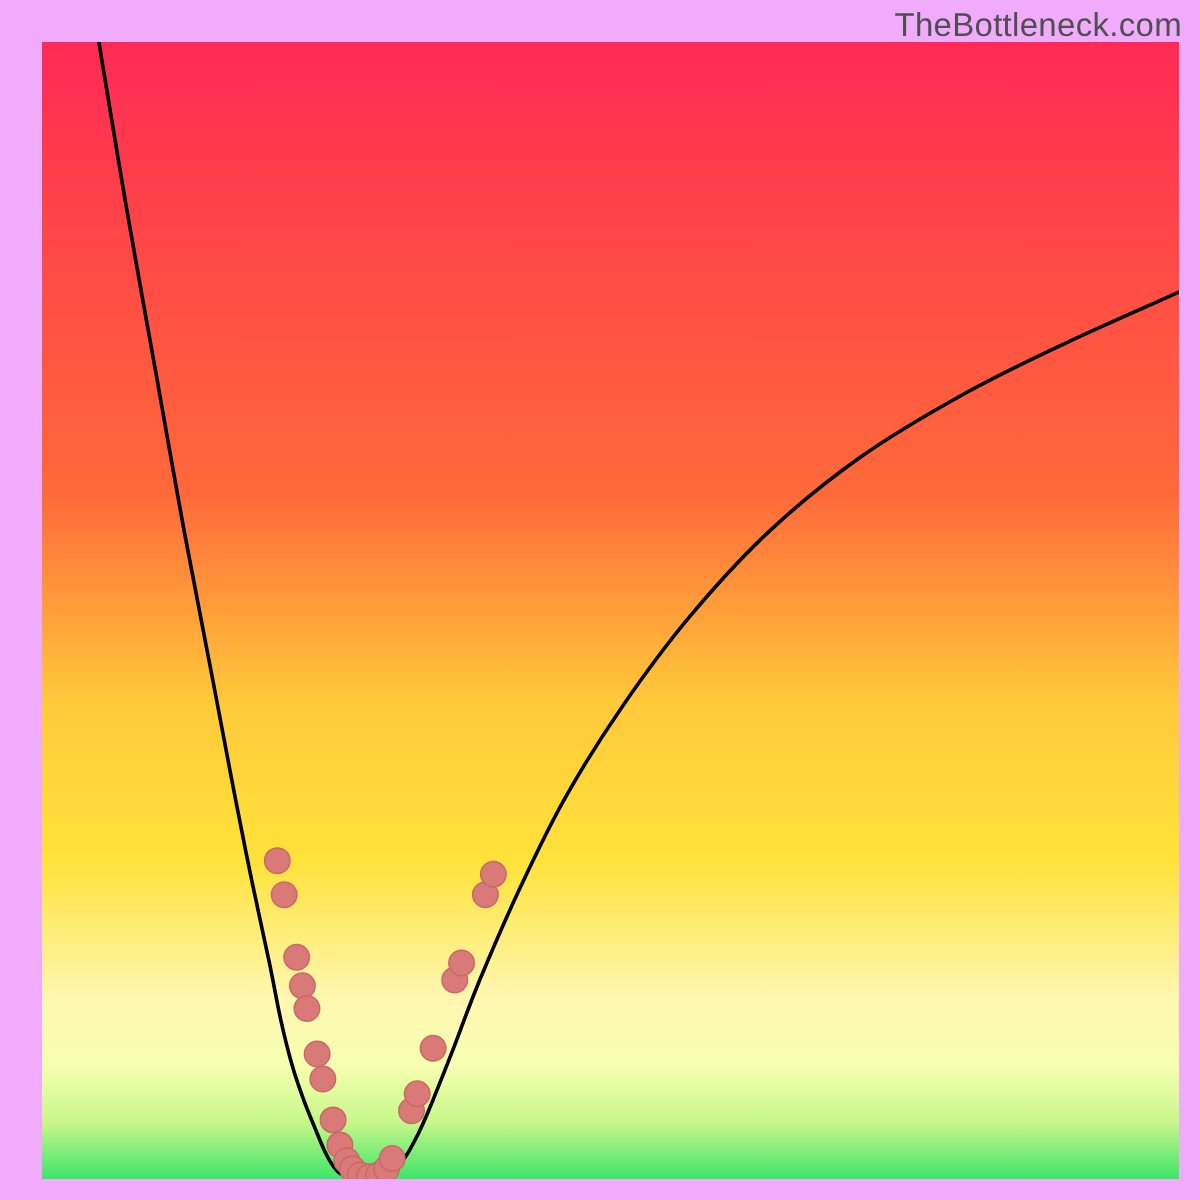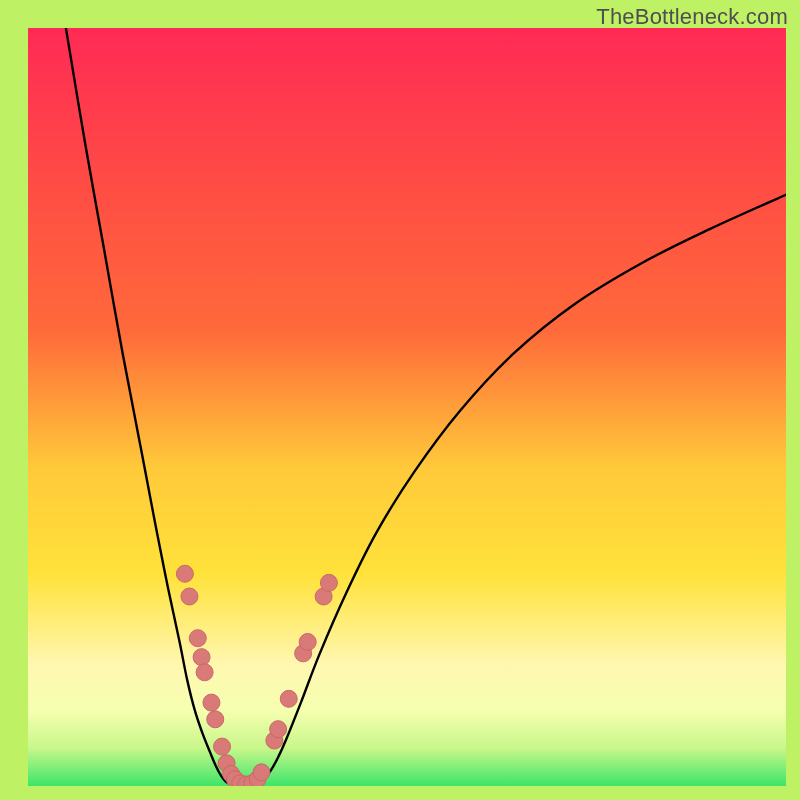--- a/index.html
+++ b/index.html
@@ -8,21 +8,21 @@
     width: 800px;
     height: 800px;
     overflow: hidden;
     background: #000;
     font-family: Arial, Helvetica, sans-serif;
   }
   .stage {
     position: relative;
     width: 800px;
     height: 800px;
-    background: #bef264;
+    background: #f0abfc;
   }
   .plot-area {
     position: absolute;
     left: 28px;
     top: 28px;
     width: 758px;
     height: 758px;
     overflow: hidden;
   }
   .gradient-bg {

